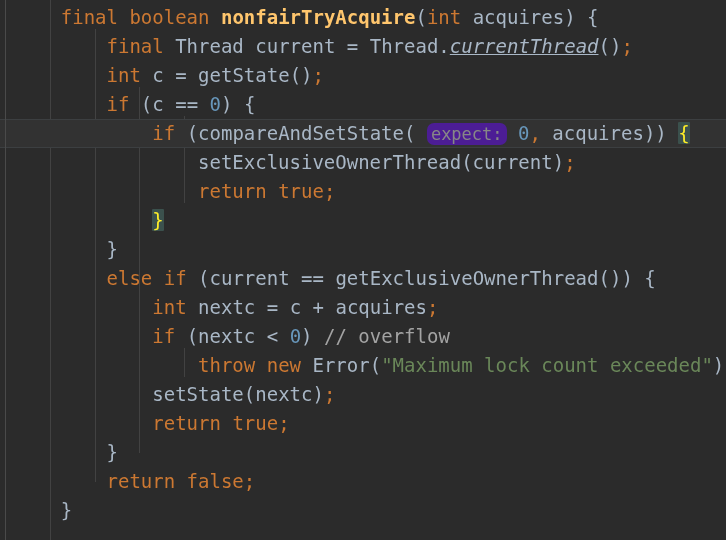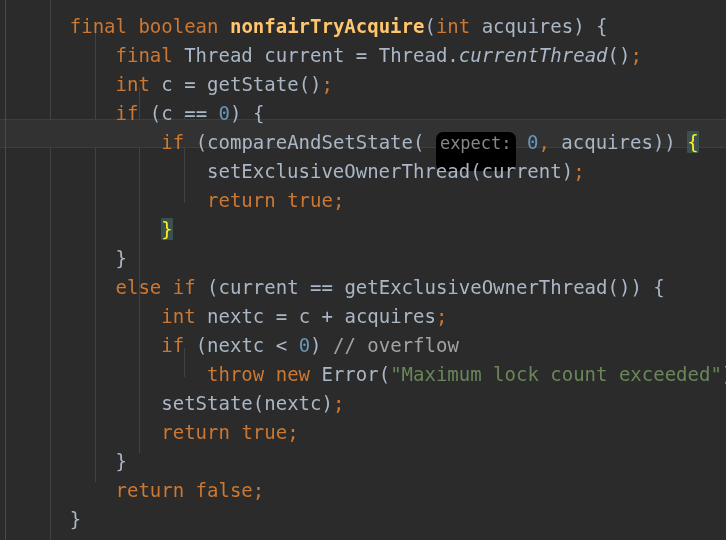--- a/index.html
+++ b/index.html
@@ -50,54 +50,54 @@
     background: #323232;
     border-top: 1px solid #3c3f41;
     border-bottom: 1px solid #3c3f41;
     box-sizing: border-box;
     z-index: 2;
   }
 
   #code {
     position: relative;
     z-index: 4;
-    margin: 12px;
+    margin: 3px;
     padding: 0;
     white-space: pre;
     color: #a9b7c6;
     font: inherit;
     letter-spacing: 0px;
   }
   .ln {
     display: block;
     height: 29px;
     padding-left: 12px;
   }
 
   
   .kw   { color: #cc7832; }            
   .mth  { color: #ffc66d; font-weight: 700; } 
   .id   { color: #a9b7c6; }            
-  .ital { color: #a9b7c6; font-style: italic; } 
+  .ital { color: #a9b7c6; font-style: italic; text-decoration: underline; } 
   .num  { color: #6897bb; }            
   .str  { color: #6a8759; }            
   .cmt  { color: #a3a3a3; }            
   .punc { color: #a9b7c6; }
   .semi { color: #cc7832; }
   .brace-match {
     color: #ffef28;
     background: #3b514d;
     border-radius: 1px;
   }
   
   .hint {
     color: #878787;
-    background: #000000;
+    background: #4c1d95;
     border-radius: 7px;
-    padding: 1px 4px 18px 4px;
+    padding: 1px 4px 1px 4px;
     font-size: 17px;
   }
   
   .top-sliver {
     position: absolute;
     left: 146px;
     top: -24px;
     z-index: 4;
     color: #6a8759;
     font-family: "DejaVu Sans Mono", "Liberation Mono", monospace;

